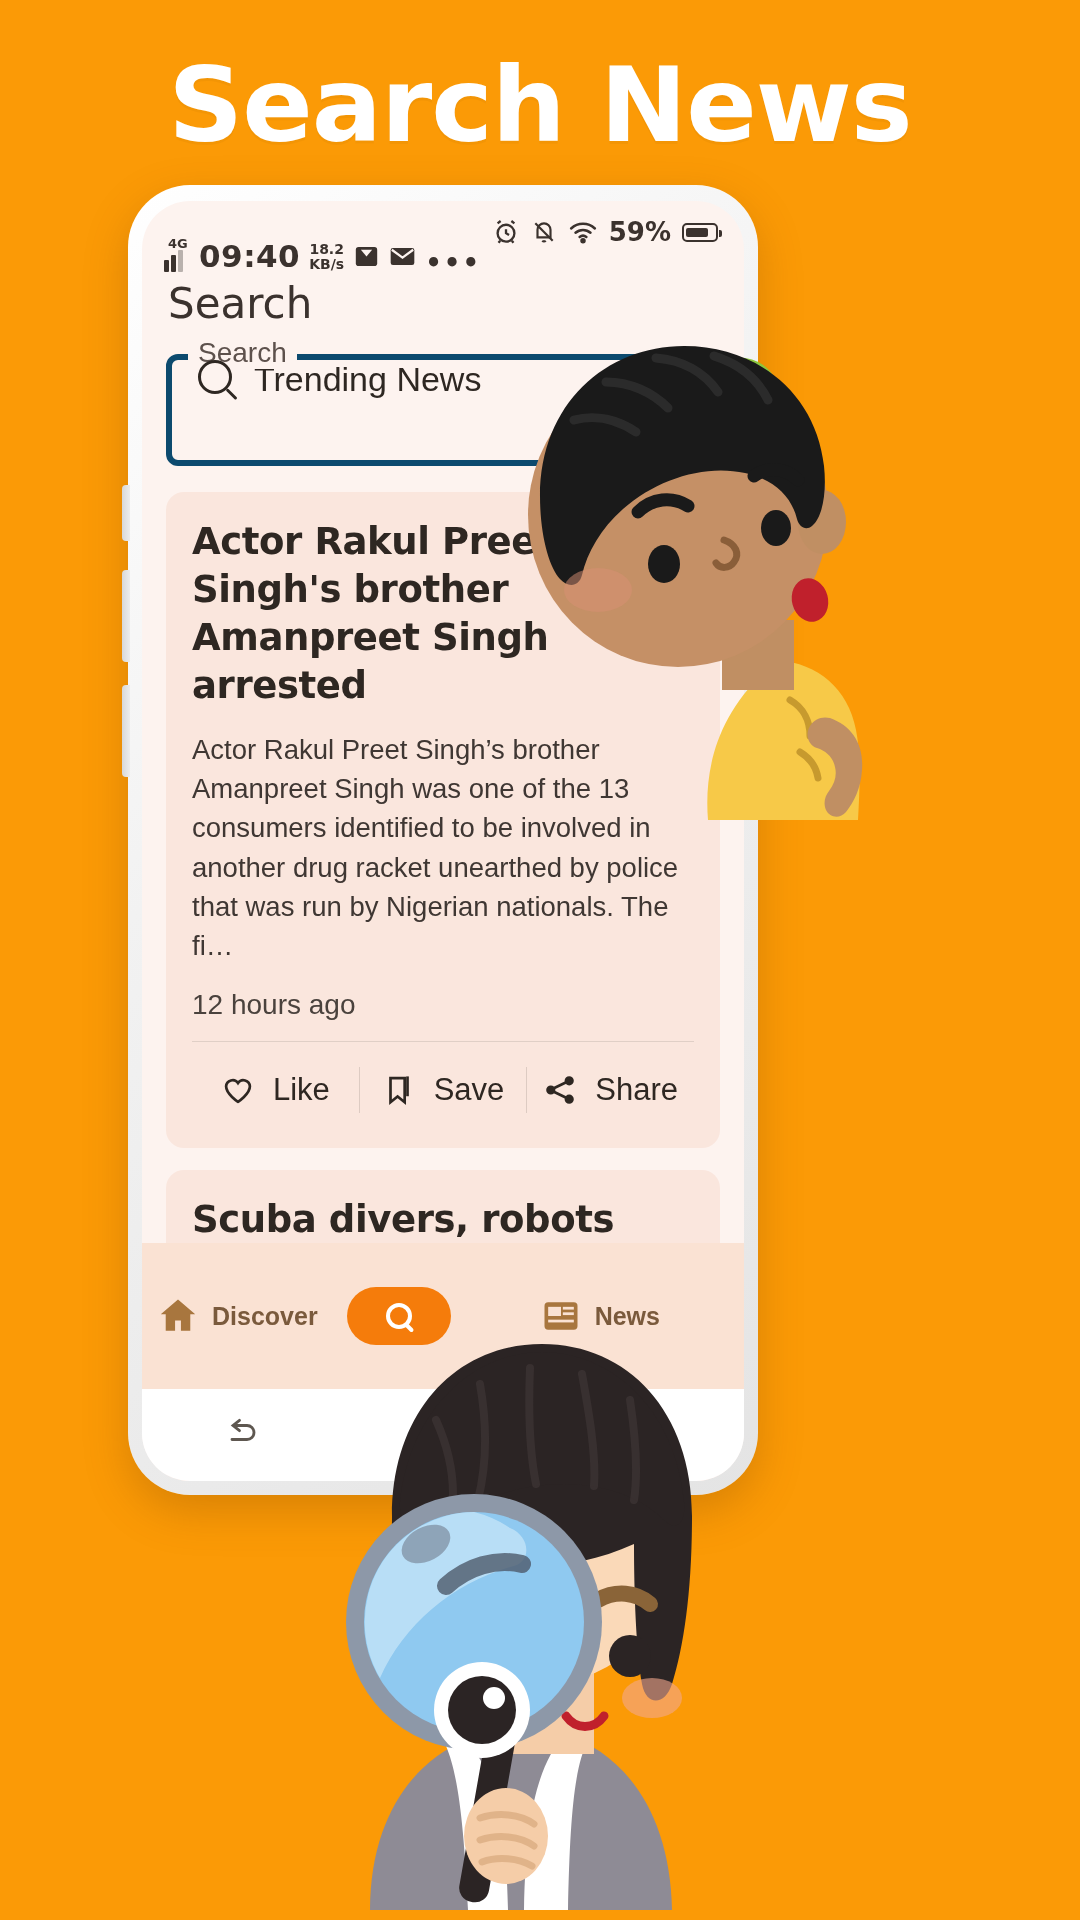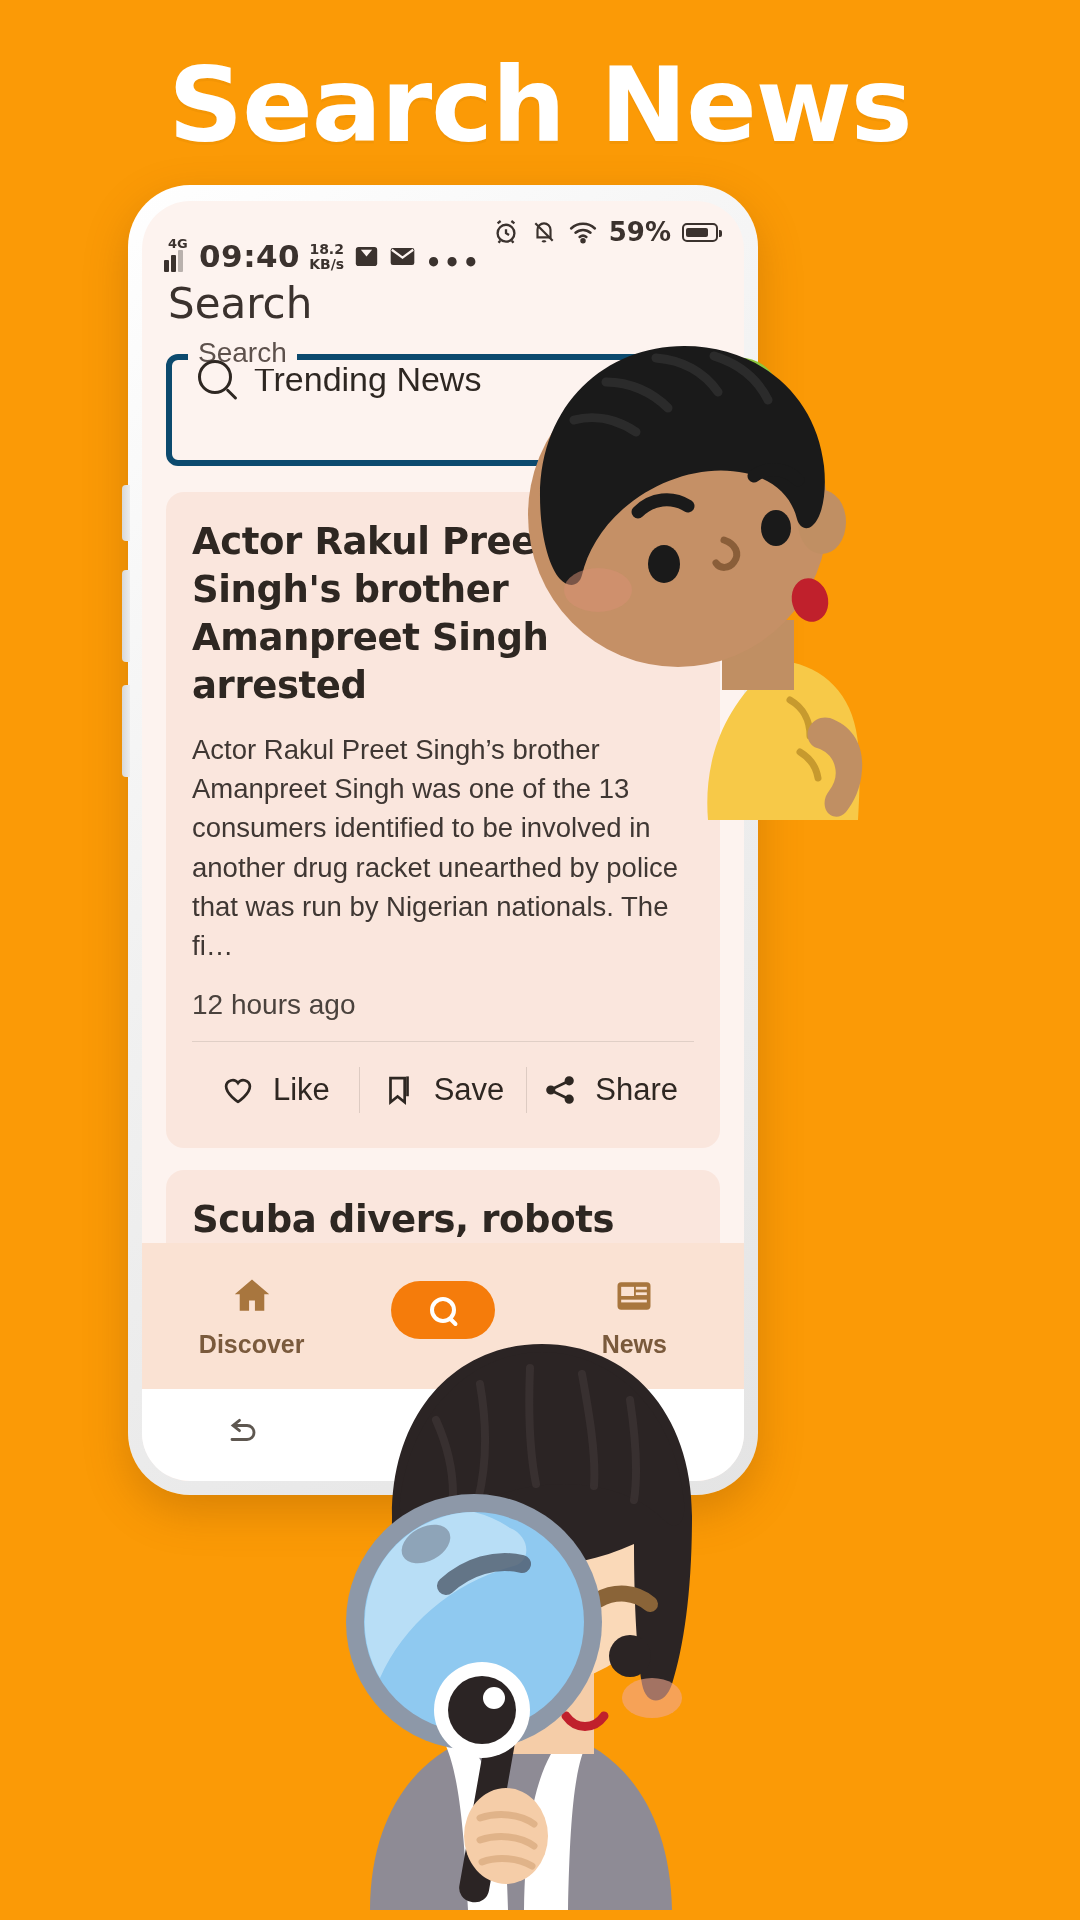--- a/index.html
+++ b/index.html
@@ -132,21 +132,21 @@
   .action span { font-size: 31px; color:#2e2722; }
   .vline { width:1px; height:46px; background:#ddcbc2; }
   .ic { width:34px; height:34px; flex:none; }
   .ic svg { display:block; width:100%; height:100%; }
 
   
   .bottomnav {
     position:absolute; bottom: 92px; left:0; right:0; height: 146px;
     background:#FAE2D3; display:flex; align-items:center; padding: 0 14px;
   }
-  .nav-item { flex:1; display:flex; flex-direction:column; align-items:center; gap:12px; }
+  .nav-item { flex:1; display:flex; flex-direction:row; align-items:center; gap:12px; }
   .nav-label { font-size: 25px; color:#7a5a3c; font-weight:700; }
   .nav-pill {
     background:#F57C0B; border-radius: 34px; width: 104px; height: 58px;
     display:flex; align-items:center; justify-content:center;
   }
   .nav-pill .mag2 { width:26px;height:26px;border:4px solid #fff;border-radius:50%;position:relative;}
   .nav-pill .mag2::after{content:"";position:absolute;width:4px;height:11px;background:#fff;
     right:-3px;bottom:-8px;transform:rotate(-45deg);border-radius:2px;}
 
   

